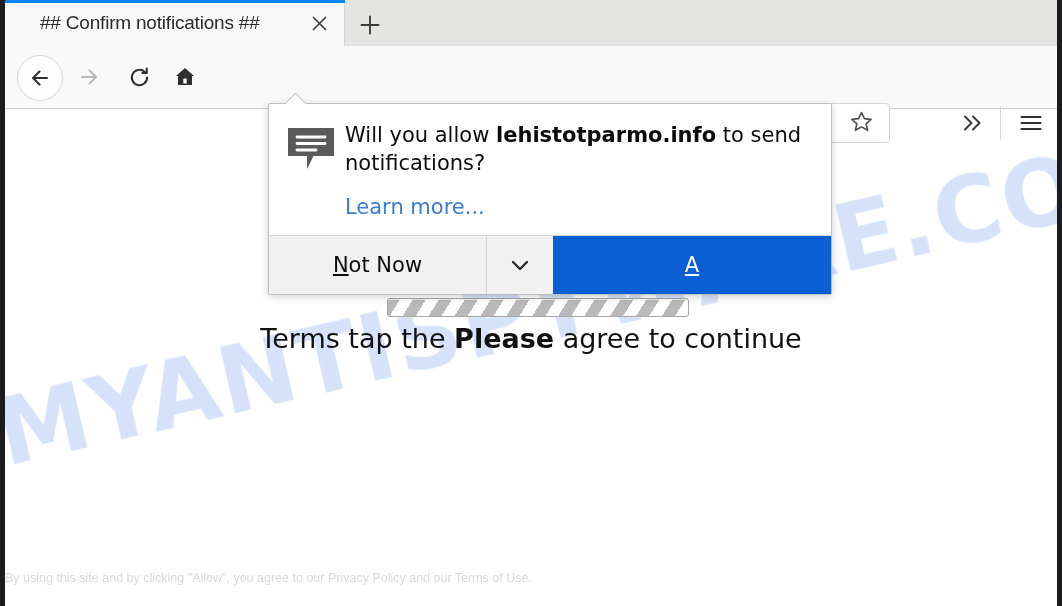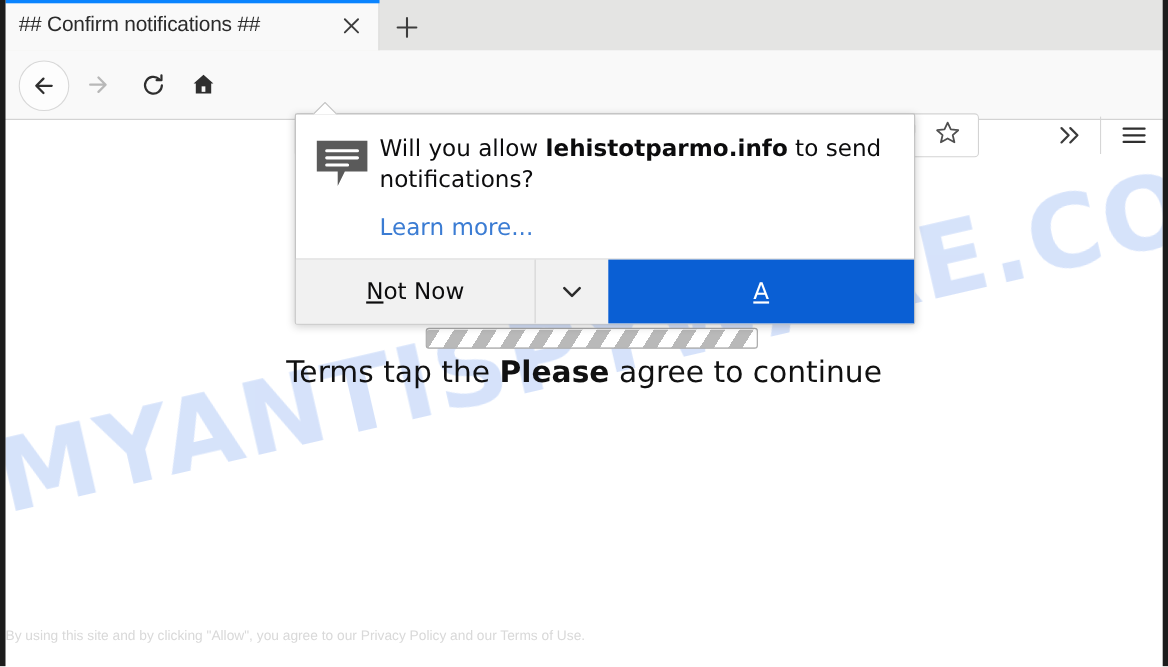--- a/index.html
+++ b/index.html
@@ -53,21 +53,21 @@
     display: flex;
     align-items: center;
   }
   .tab-topline {
     position: absolute;
     left: 0; top: 0;
     width: 340px; height: 3px;
     background: #0a84ff;
   }
   .tab-title {
-    margin-left: 12px;
+    margin-left: 35px;
     font-size: 19px;
     color: #2b2b2b;
     white-space: nowrap;
     overflow: hidden;
     max-width: 250px;
     letter-spacing: -0.2px;
   }
   .tab-close {
     position: absolute;
     right: 12px; top: 10px;

